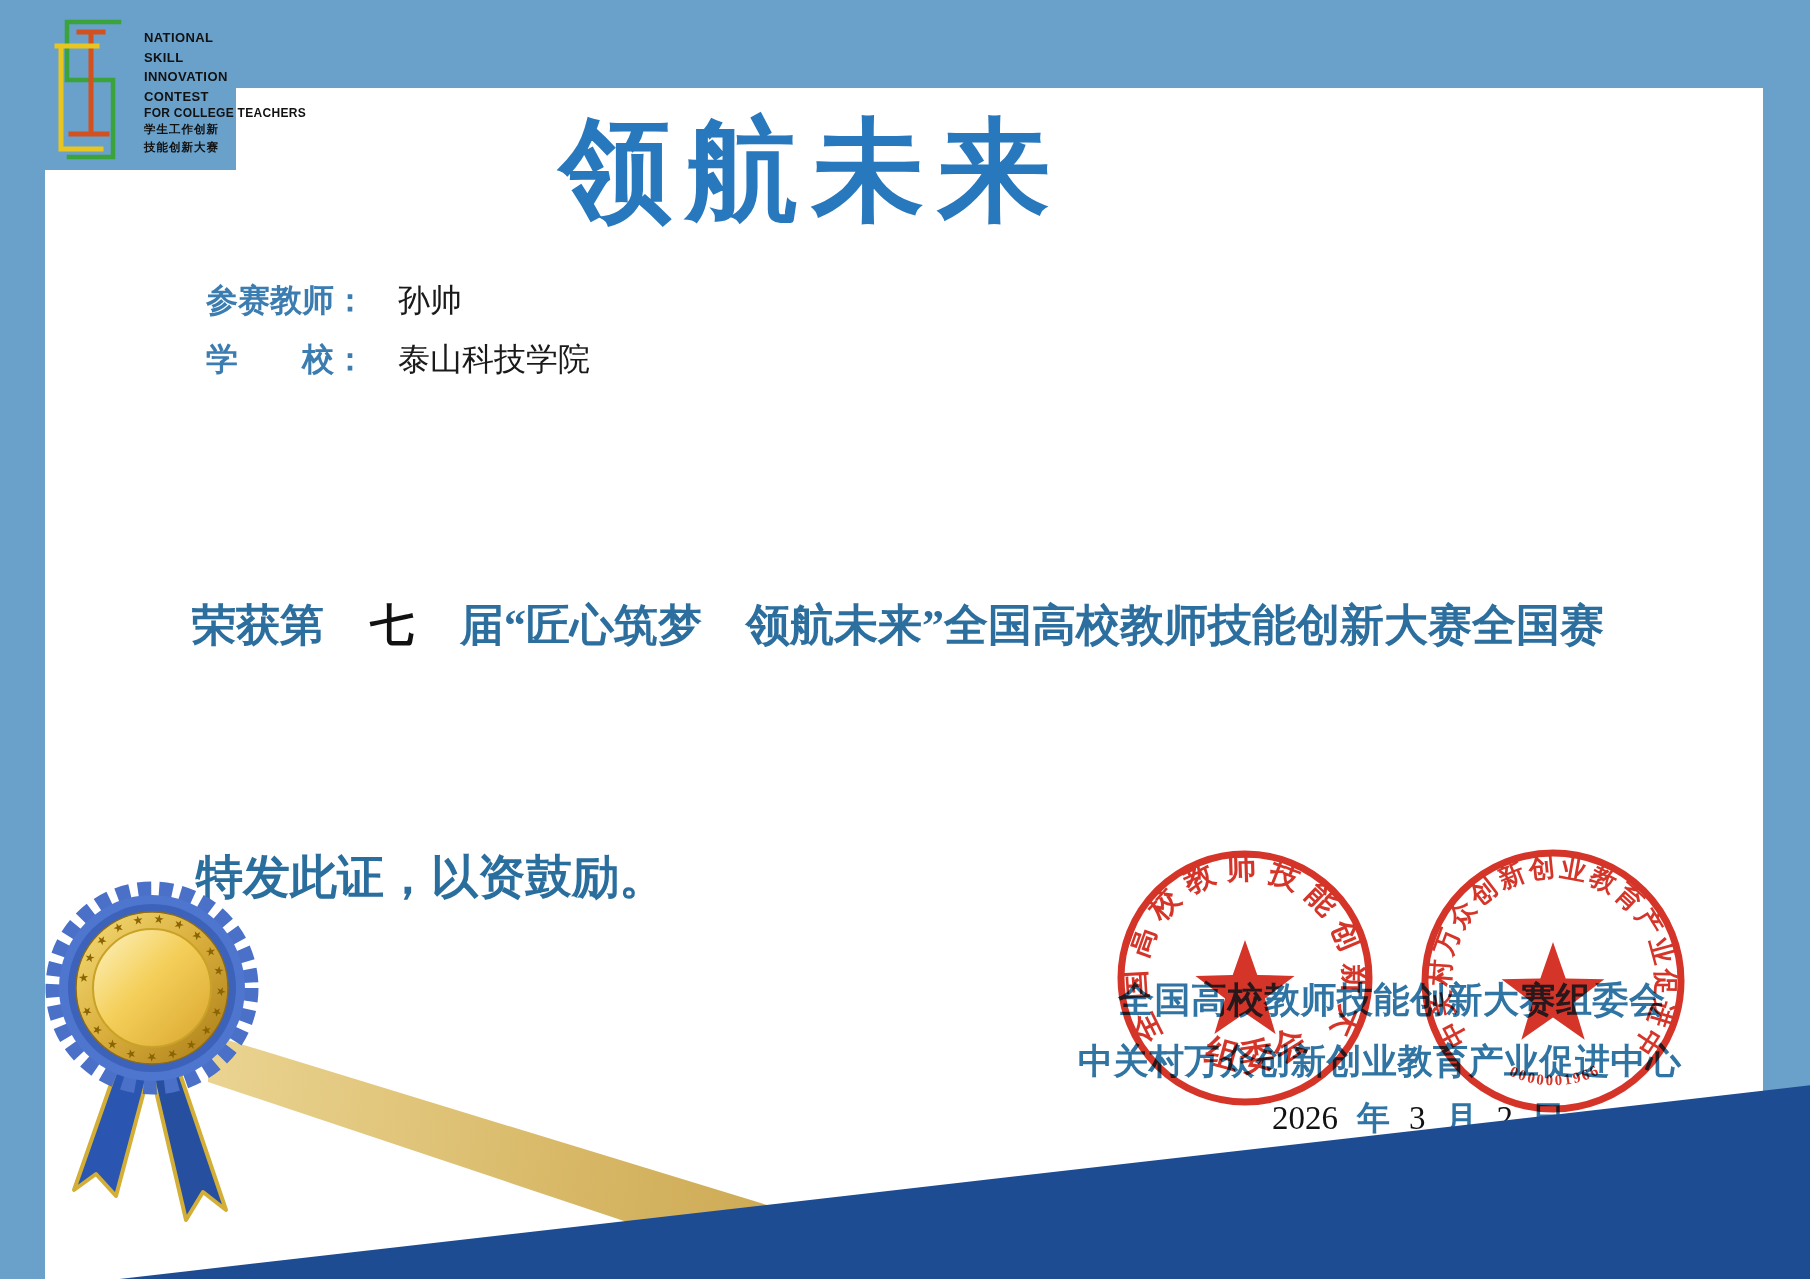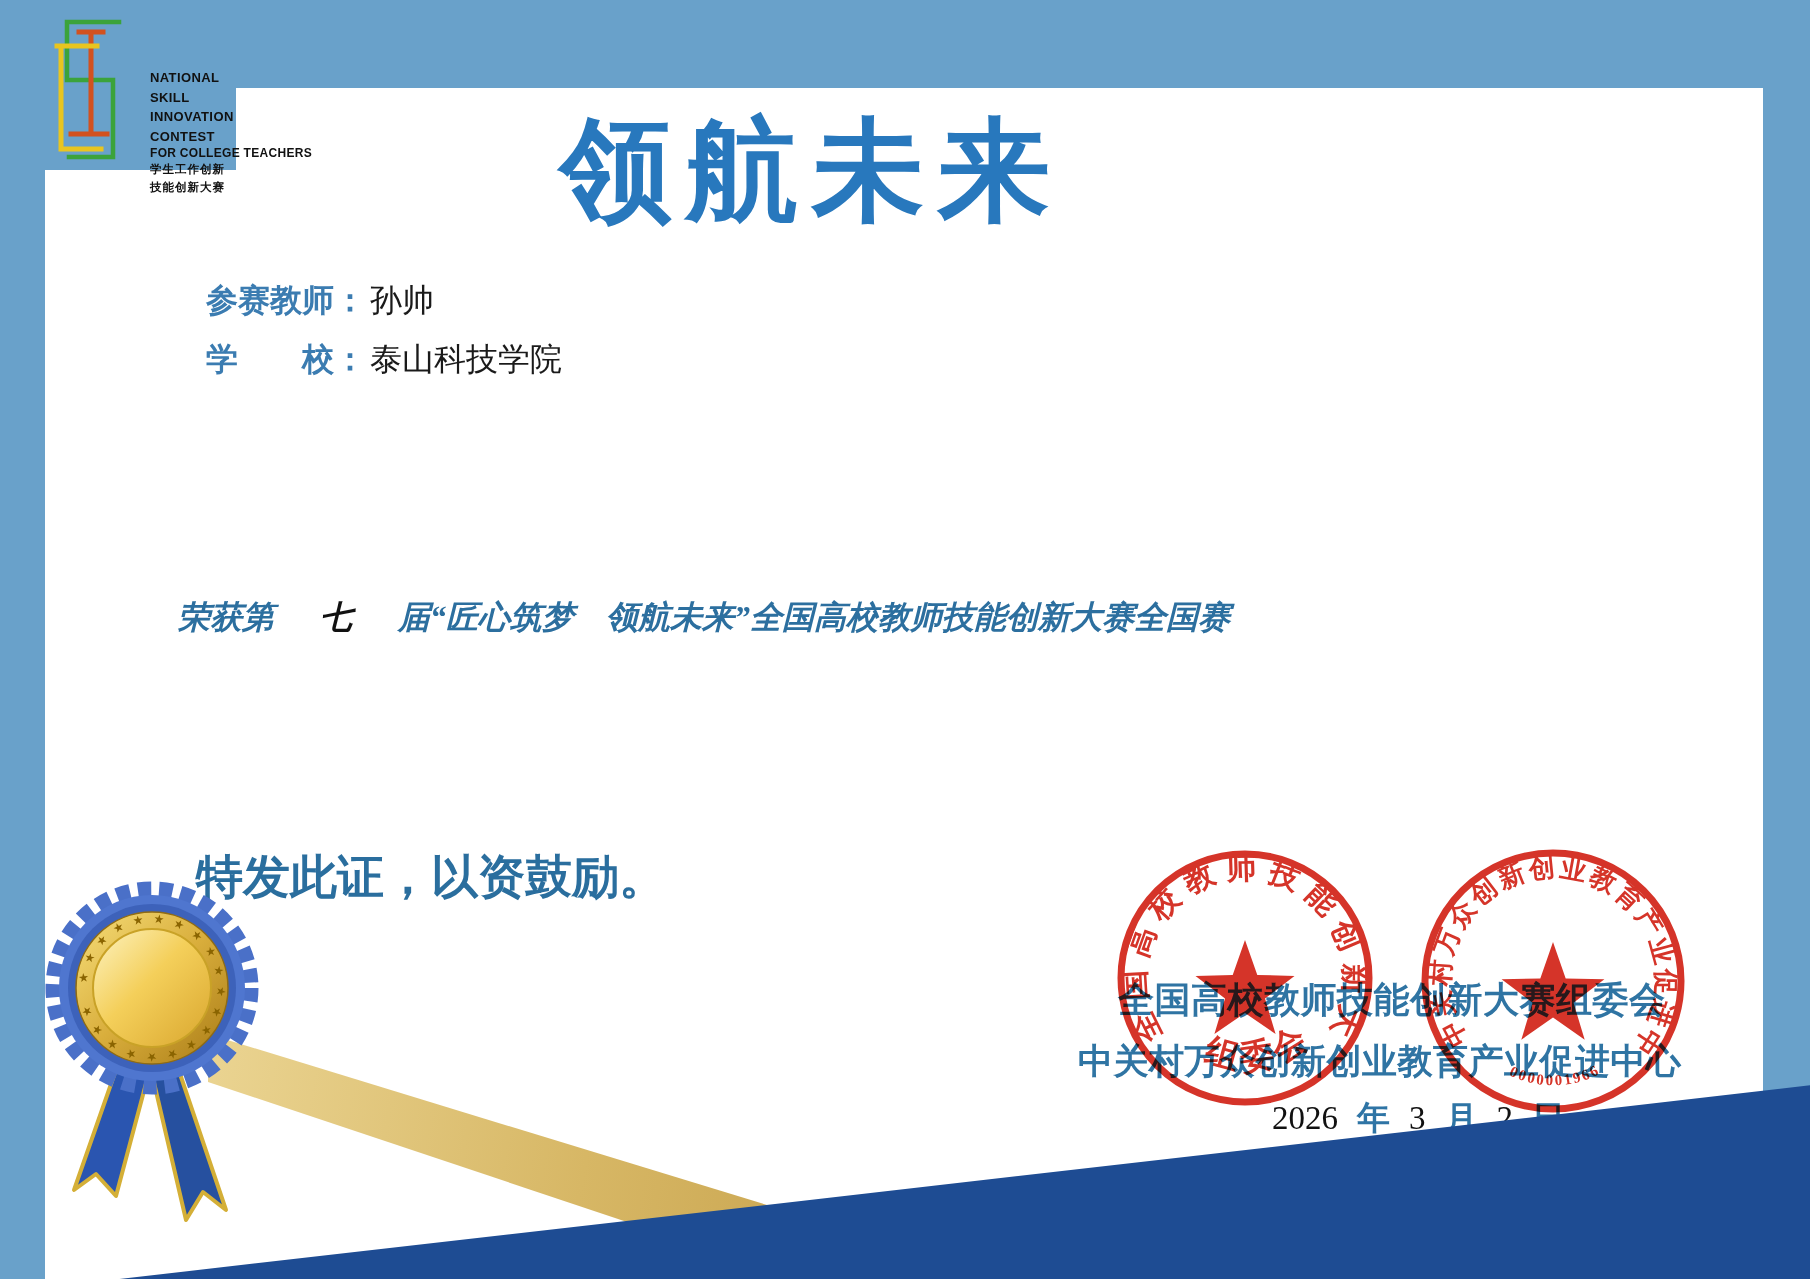--- a/index.html
+++ b/index.html
@@ -10,39 +10,39 @@
   
   .sash { position:absolute; left:200px; top:1020px; width:700px; height:259px; z-index:2;
           background:linear-gradient(100deg,#EBD593 0%,#D7B765 55%,#C6A14B 100%);
           clip-path:polygon(8px 14px, 688px 222px, 598px 259px, 8px 62px); }
   .navy-band { position:absolute; left:0; top:990px; width:1810px; height:289px; z-index:3;
           background:#1E4C93; clip-path:polygon(100% 33%, 100% 100%, 6.6% 100%); }
 
   
   .logo-block { position:absolute; left:0; top:0; width:236px; height:170px; background:#69A1CA; z-index:4; }
   .logo-mark { position:absolute; left:45px; top:16px; }
-  .logo-text { position:absolute; left:150px; top:28px; width:92px; color:#111;margin-top:40px; }
+  .logo-text { position:absolute; left:144px; top:28px; width:92px; color:#111; }
   .logo-en { font-size:13px; font-weight:bold; line-height:19.5px; letter-spacing:.4px; }
   .logo-en-sub { font-size:12px; font-weight:bold; line-height:14px; letter-spacing:.3px; white-space:nowrap; }
   .logo-cn { font-size:11.5px; font-weight:bold; line-height:18px; letter-spacing:1px; }
 
   
   .title { position:absolute; left:0; top:96px; width:1624px; text-align:center; z-index:2;
            font-size:112px; font-weight:900; letter-spacing:14px; color:#2878BD;
            font-family:"Liberation Sans", sans-serif; }
 
   
   .fields { position:absolute; left:178px; top:272px; z-index:2;text-align:right; }
   .field-row { height:58.5px; display:flex; align-items:center; font-size:32px; }
   .field-label { color:#3B7CB1; font-weight:600; min-width:188px; }
-  .field-value { color:#1a1a1a; margin-left:4px; font-weight:500; }
+  .field-value { color:#1a1a1a; margin-left:32px; font-weight:500; }
 
   
-  .award-line { position:absolute; left:178px; top:596px; z-index:2; white-space:nowrap;
-                font-family:"Liberation Serif", serif; font-weight:bold; font-size:32px; color:#2C6F9F;font-style:italic; }
+  .award-line { position:absolute; left:192px; top:596px; z-index:2; white-space:nowrap;
+                font-family:"Liberation Serif", serif; font-weight:bold; font-size:44px; color:#2C6F9F; }
   .award-session { color:#111; margin:0 46px; font-family:"Liberation Sans", sans-serif; font-weight:600; }
 
   .grade { position:absolute; left:46px; top:698px; width:1764px; text-align:center; z-index:2;
            font-size:60px; font-weight:bold; letter-spacing:10px; color:#C62B3D;
            font-family:"Liberation Sans", sans-serif; }
 
   .closing { position:absolute; left:196px; top:846px; z-index:2;
              font-family:"Liberation Serif", serif; font-weight:bold; font-size:47px; color:#2A6E9E; }
 
   

